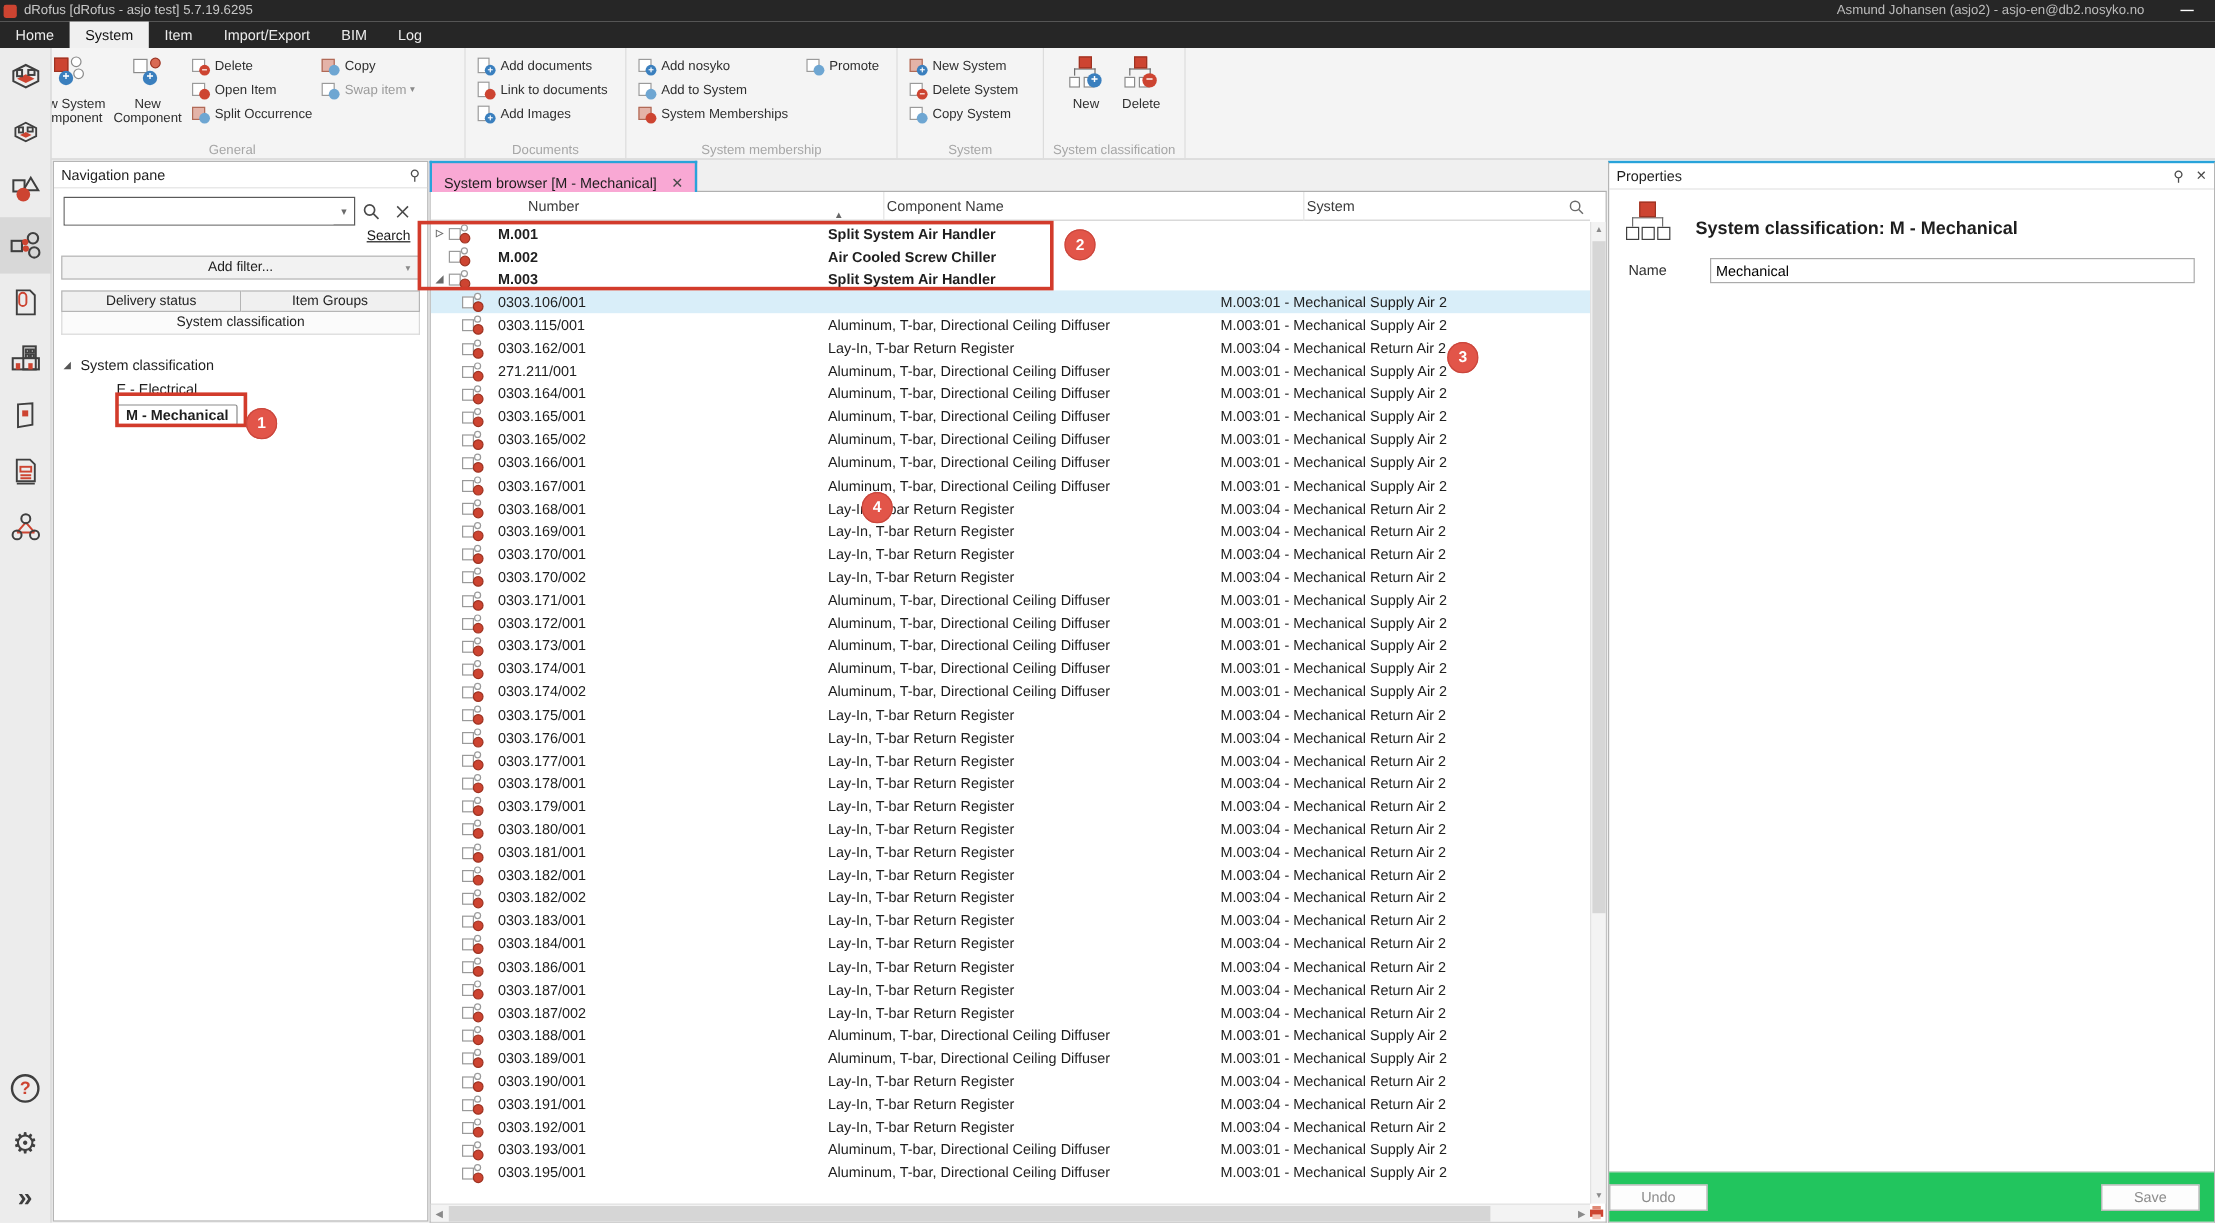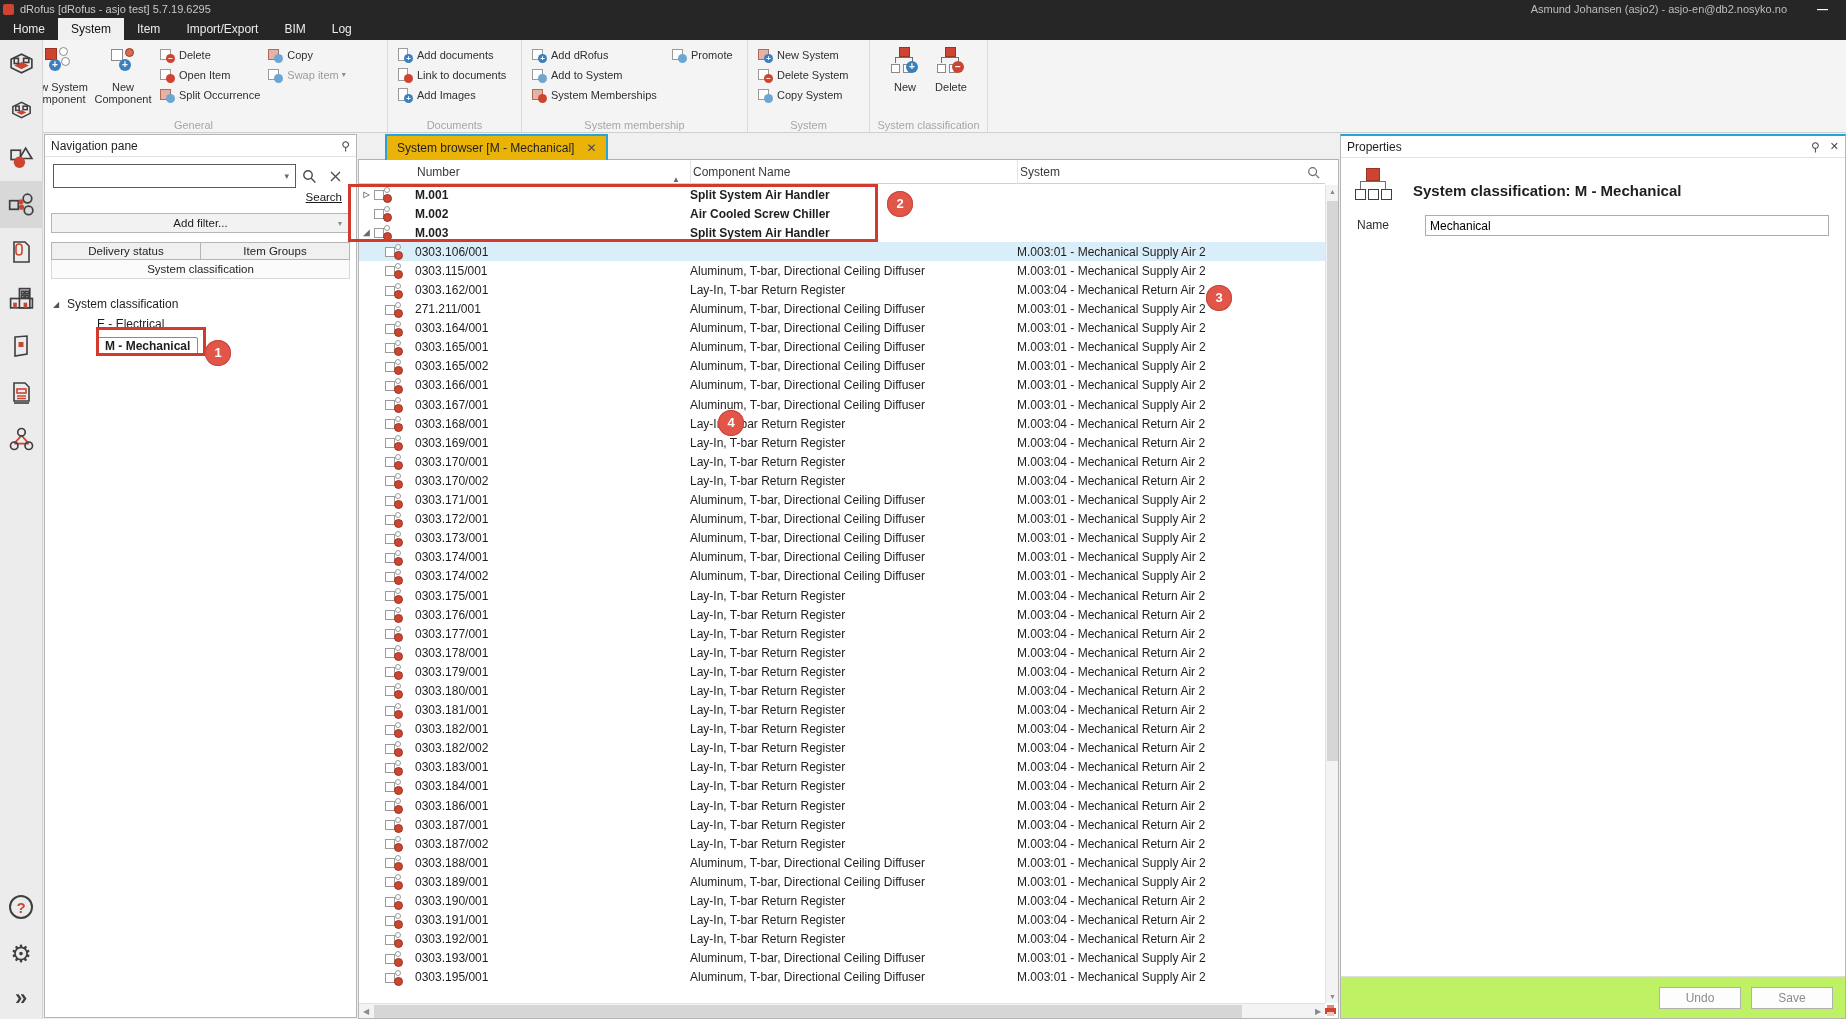--- a/index.html
+++ b/index.html
@@ -82,24 +82,24 @@
   .nav-section { margin:0 6px; height:19px; text-align:center; line-height:18px; font-size:11.5px; border:1px solid #d9d9d9; border-top:none; background:#fbfbfb; }
   .tree { margin-top:16px; font-size:12px; }
   .tree-root { padding-left:22px; position:relative; height:19px; line-height:19px; }
   .tree-toggle { position:absolute; left:8px; top:0; color:#555; font-size:8px; }
   .tree-child { padding-left:52px; height:22px; line-height:20px; }
   .tree-sel { border:1px solid #8a8a8a; border-radius:2px; padding:1px 7px; font-weight:bold; }
 
   
   .mainpane { position:absolute; left:358px; top:134px; width:981px; height:885px; }
   .tabbar { position:absolute; left:0; top:0; right:0; height:26px; border-bottom:1px solid #b0b0b0; background:#f0f0f0; }
-  .tab { position:absolute; left:0; top:0; height:26px; background:#eab308; border:2px solid #28a3da; border-bottom:none; display:flex; align-items:center; padding:0 10px; font-size:12px; z-index:2;margin-left:27px; }
+  .tab { position:absolute; left:0; top:0; height:26px; background:#f9a8d4; border:2px solid #28a3da; border-bottom:none; display:flex; align-items:flex-end; padding:0 10px; font-size:12px; z-index:2; }
   .tab .x-glyph { margin-left:12px; font-size:12px; }
   .gridwrap { position:absolute; left:0; top:26px; right:0; bottom:0; background:#fff; border:1px solid #b5b5b5; border-top:none; }
-  .thead { position:absolute; left:0; top:0; right:13px; height:24px; border-bottom:1px solid #d0d0d0; display:grid; grid-template-columns:56px 275px 327px 1fr; align-items:center; color:#3a3a3a; background:#fff; }
+  .thead { position:absolute; left:0; top:0; right:13px; height:24px; border-bottom:1px solid #d0d0d0; display:grid; grid-template-columns:56px 275px 327px 1fr; align-items:center; color:#3a3a3a; background:#fff;gap:23px; }
   .thead .hc { padding-left:2px; position:relative; height:100%; line-height:24px; }
   .thead .hc.b { border-left:1px solid #e4e4e4; }
   .sort-arrow { position:absolute; right:10px; top:8px; font-size:8px; color:#666; }
   .hdr-search { position:absolute; right:4px; top:4px; }
   .tbody { position:absolute; left:0; top:25px; right:13px; bottom:15px; overflow:hidden; }
   .trow { height:19.1px; display:grid; grid-template-columns:56px 275px 327px 1fr; align-items:center; white-space:nowrap; }
   .trow.selected { background:#d9eef9; }
   .trow.bold .cell { font-weight:bold; }
   .cell { overflow:hidden; text-overflow:clip; }
   .lead { display:flex; align-items:center; height:100%; }
@@ -125,21 +125,21 @@
   .props-icon { position:absolute; left:14px; top:10px; width:36px; height:36px; }
   .props-icon .top { position:absolute; left:11px; top:0; width:14px; height:13px; background:#cd4431; border:1px solid #9c3322; }
   .props-icon .line { position:absolute; left:5px; top:13px; width:26px; height:8px; border:1px solid #6f6f6f; border-bottom:none; }
   .props-icon .bl, .props-icon .bm, .props-icon .br { position:absolute; top:21px; width:11px; height:11px; border:1px solid #3f3f3f; background:#fff; }
   .props-icon .bl { left:0; } .props-icon .bm { left:13px; } .props-icon .br { left:26px; }
   .props-heading { margin:14px 0 16px 62px; font-size:15px; font-weight:bold; }
   .frow { display:flex; margin:0 6px 7px 6px; align-items:flex-start; }
   .flabel { width:68px; padding-top:3px; color:#2f2f2f; flex:0 0 auto; }
   .frow input { flex:1; height:21px; border:1px solid #ababab; font-size:12px; padding:0 4px; font-family:inherit; }
   .frow textarea { flex:1; height:118px; border:1px solid #ababab; font-size:12px; padding:2px 4px; resize:none; font-family:inherit; }
-  .props-footer { position:absolute; left:0; right:0; bottom:0; height:42px; border-top:1px solid #dedede; background:#bef264; display:flex; align-items:center; justify-content:flex-end; gap:10px; padding-right:12px; }
+  .props-footer { position:absolute; left:0; right:0; bottom:0; height:42px; border-top:1px solid #dedede; background:#22c55e; display:flex; align-items:center; justify-content:space-between; gap:10px; padding-right:12px; }
   .pbtn { width:82px; height:22px; border:1px solid #b0b0b0; background:#fdfdfd; color:#8c8c8c; font-size:12px; text-align:center; line-height:20px; }
 
   
   .ann-box { position:absolute; border:3px solid #d23b2b; z-index:40; }
   .ann-badge { position:absolute; width:26px; height:26px; border-radius:50%; background:#e25549; color:#fff; font-weight:bold; font-size:13px; text-align:center; line-height:26px; z-index:41; box-shadow:0 0 0 1px #c9473d inset; }
   #box1 { left:96px; top:327px; width:110px; height:29px; }
   #box2 { left:348px; top:184px; width:530px; height:58px; }
   #badge1 { left:205px; top:340px; }
   #badge2 { left:887px; top:191px; }
   #badge3 { left:1206px; top:285px; }
@@ -230,21 +230,21 @@
           <span>Add Images</span>
         </div>
     </div>
     <div class="glabel">Documents</div>
   </div>
 
   <div class="rgroup" style="width:226px;">
     <div class="scol" style="width:132px;">
       <div class="sbtn">
           <span class="mi blue-plus"></span>
-          <span>Add dRofus</span>
+          <span>Add nosyko</span>
         </div>
       <div class="sbtn">
           <span class="mi blue-dot"></span>
           <span>Add to System</span>
         </div>
       <div class="sbtn">
           <span class="mi red-dot red-base"></span>
           <span>System Memberships</span>
         </div>
     </div>

